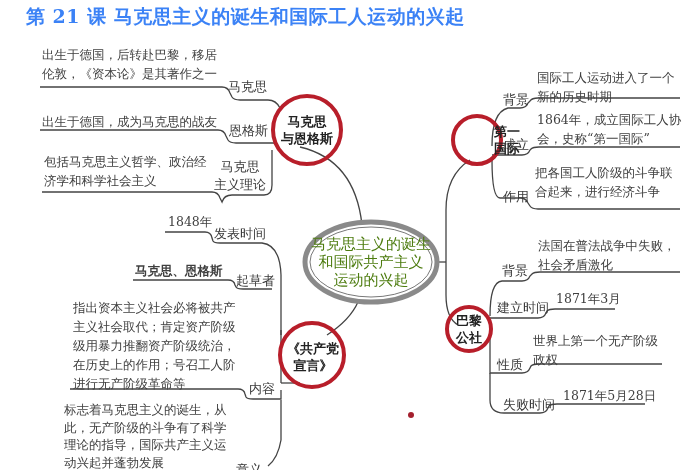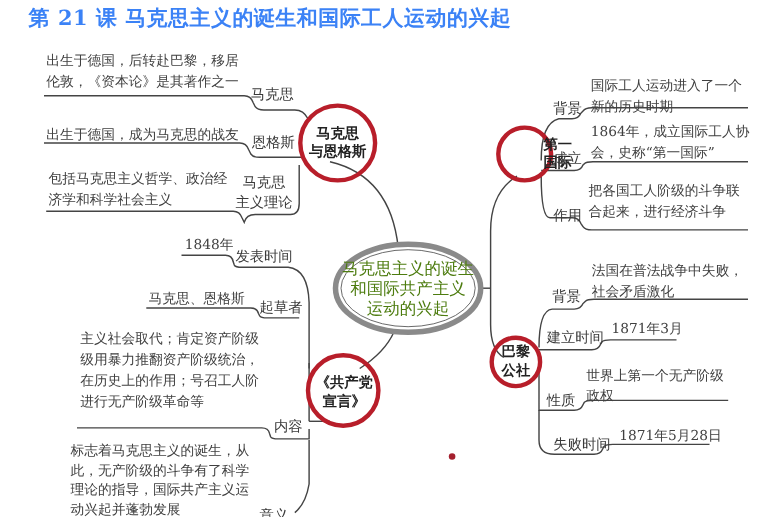--- a/index.html
+++ b/index.html
@@ -82,24 +82,25 @@
 </div>
 
 <div class="node" style="left:276px;top:113px;width:62px;">
   <div>马克思</div>
   <div>与恩格斯</div>
 </div>
 
 <div class="t" style="left:168px;top:212px;">1848年</div>
 <div class="lbl" style="left:214px;top:225px;">发表时间</div>
 
-<div class="t" style="left:135px;top:261px;">马克思、恩格斯</div>
+<div class="t" style="left:135px;top:261px;font-weight:bold;">马克思、恩格斯</div>
 <div class="lbl" style="left:236px;top:272px;">起草者</div>
 
 <div class="t" style="left:73px;top:298px;line-height:19px;">
+  <div>指出资本主义社会必将被共产</div>
   <div>主义社会取代；肯定资产阶级</div>
   <div>级用暴力推翻资产阶级统治，</div>
   <div>在历史上的作用；号召工人阶</div>
   <div>进行无产阶级革命等</div>
 </div>
 <div class="lbl" style="left:249px;top:380px;">内容</div>
 
 <div class="t" style="left:64px;top:401px;line-height:17.5px;">
   <div>标志着马克思主义的诞生，从</div>
   <div>此，无产阶级的斗争有了科学</div>

